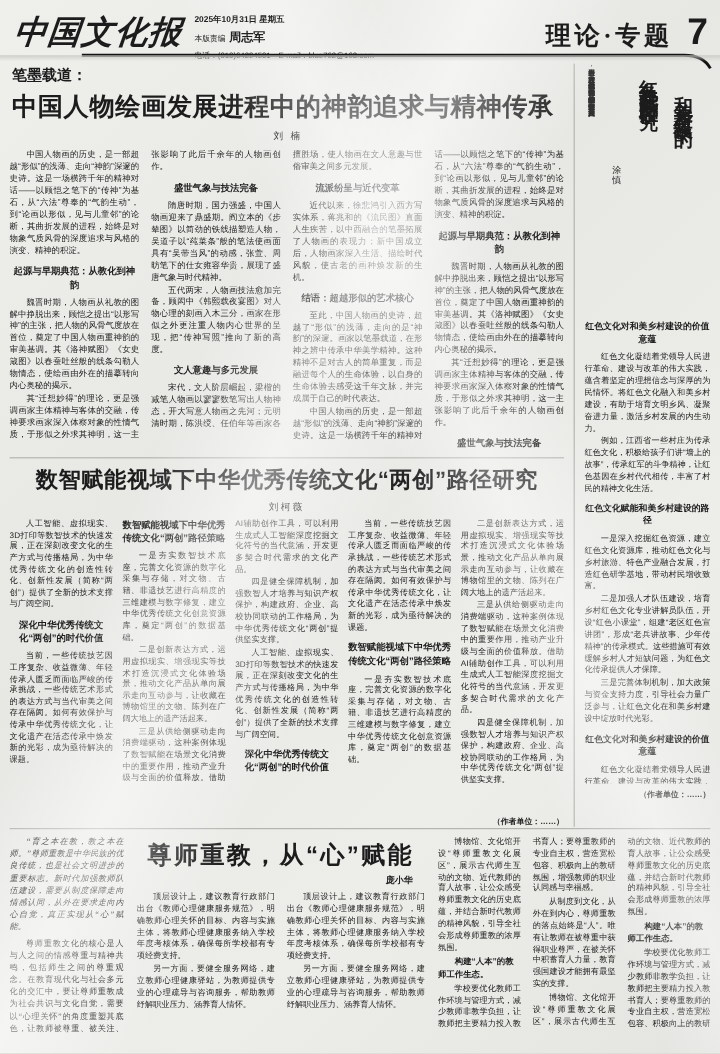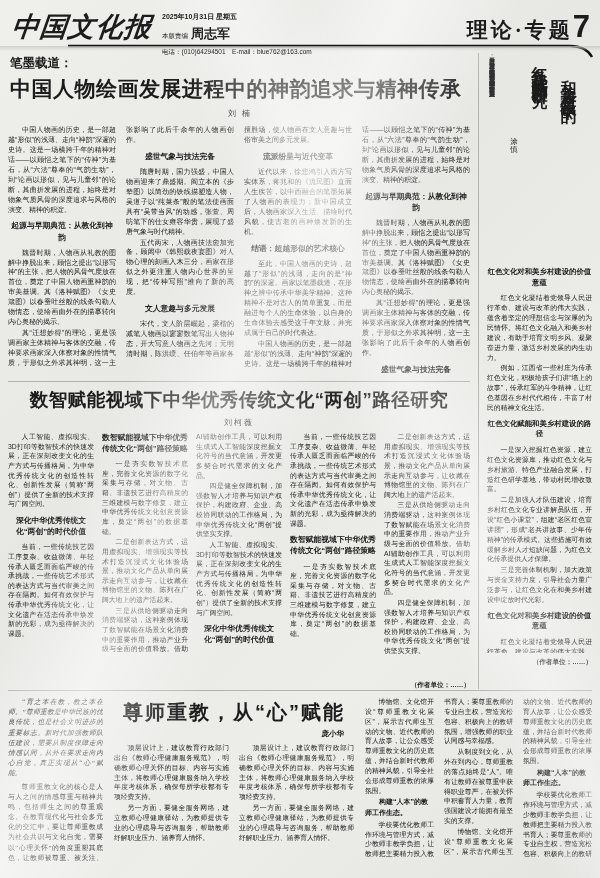--- a/index.html
+++ b/index.html
@@ -18,22 +18,22 @@
   }
   
   .hdr{ position:relative; display:flex; align-items:flex-start; padding:9px 10px 0 12px; height:46px; }
   .logo{
     font-family:"Liberation Serif","DejaVu Serif",serif;
     font-size:27px; font-weight:bold; font-style:italic; letter-spacing:1px;
     transform:skewX(-6deg); line-height:36px; white-space:nowrap;
   }
   .hmeta{ margin-left:10px; margin-top:2px; font-size:6.5px; line-height:1.75; color:#222; white-space:nowrap; }
   .hmeta .dl{ font-weight:bold; font-size:7px; }
-  .hmeta .el b{ font-size:13px; margin-left:3px; }
-  .hsec{ margin-left:auto; display:flex; align-items:baseline; margin-top:4px; }
+  .hmeta .el b{ font-size:10px; margin-left:3px; }
+  .hsec{ margin-left:auto; display:flex; align-items:baseline; gap:12px; margin-top:4px; }
   .hsec .st{ font-size:21px; font-weight:bold; letter-spacing:3px; font-family:"Liberation Serif","DejaVu Serif",serif; }
   .hsec .pn{ font-size:31px; font-weight:bold; line-height:.9; }
   .swoosh{ position:absolute; left:68px; top:44px; }
   .hshadow{ height:5px; margin:0 0 2px 0; background:linear-gradient(#c6c6c3,rgba(0,0,0,0)); opacity:.8; }
   
   .main{ display:flex; padding:0 8px; }
   .leftzone{ width:462px; }
   .aside{ flex:1; border-left:1px solid #b3b3b0; margin-left:8px; padding-left:8px; height:636px; overflow:hidden; }
   
   .a1head{ padding:2px 0 2px 2px; }

